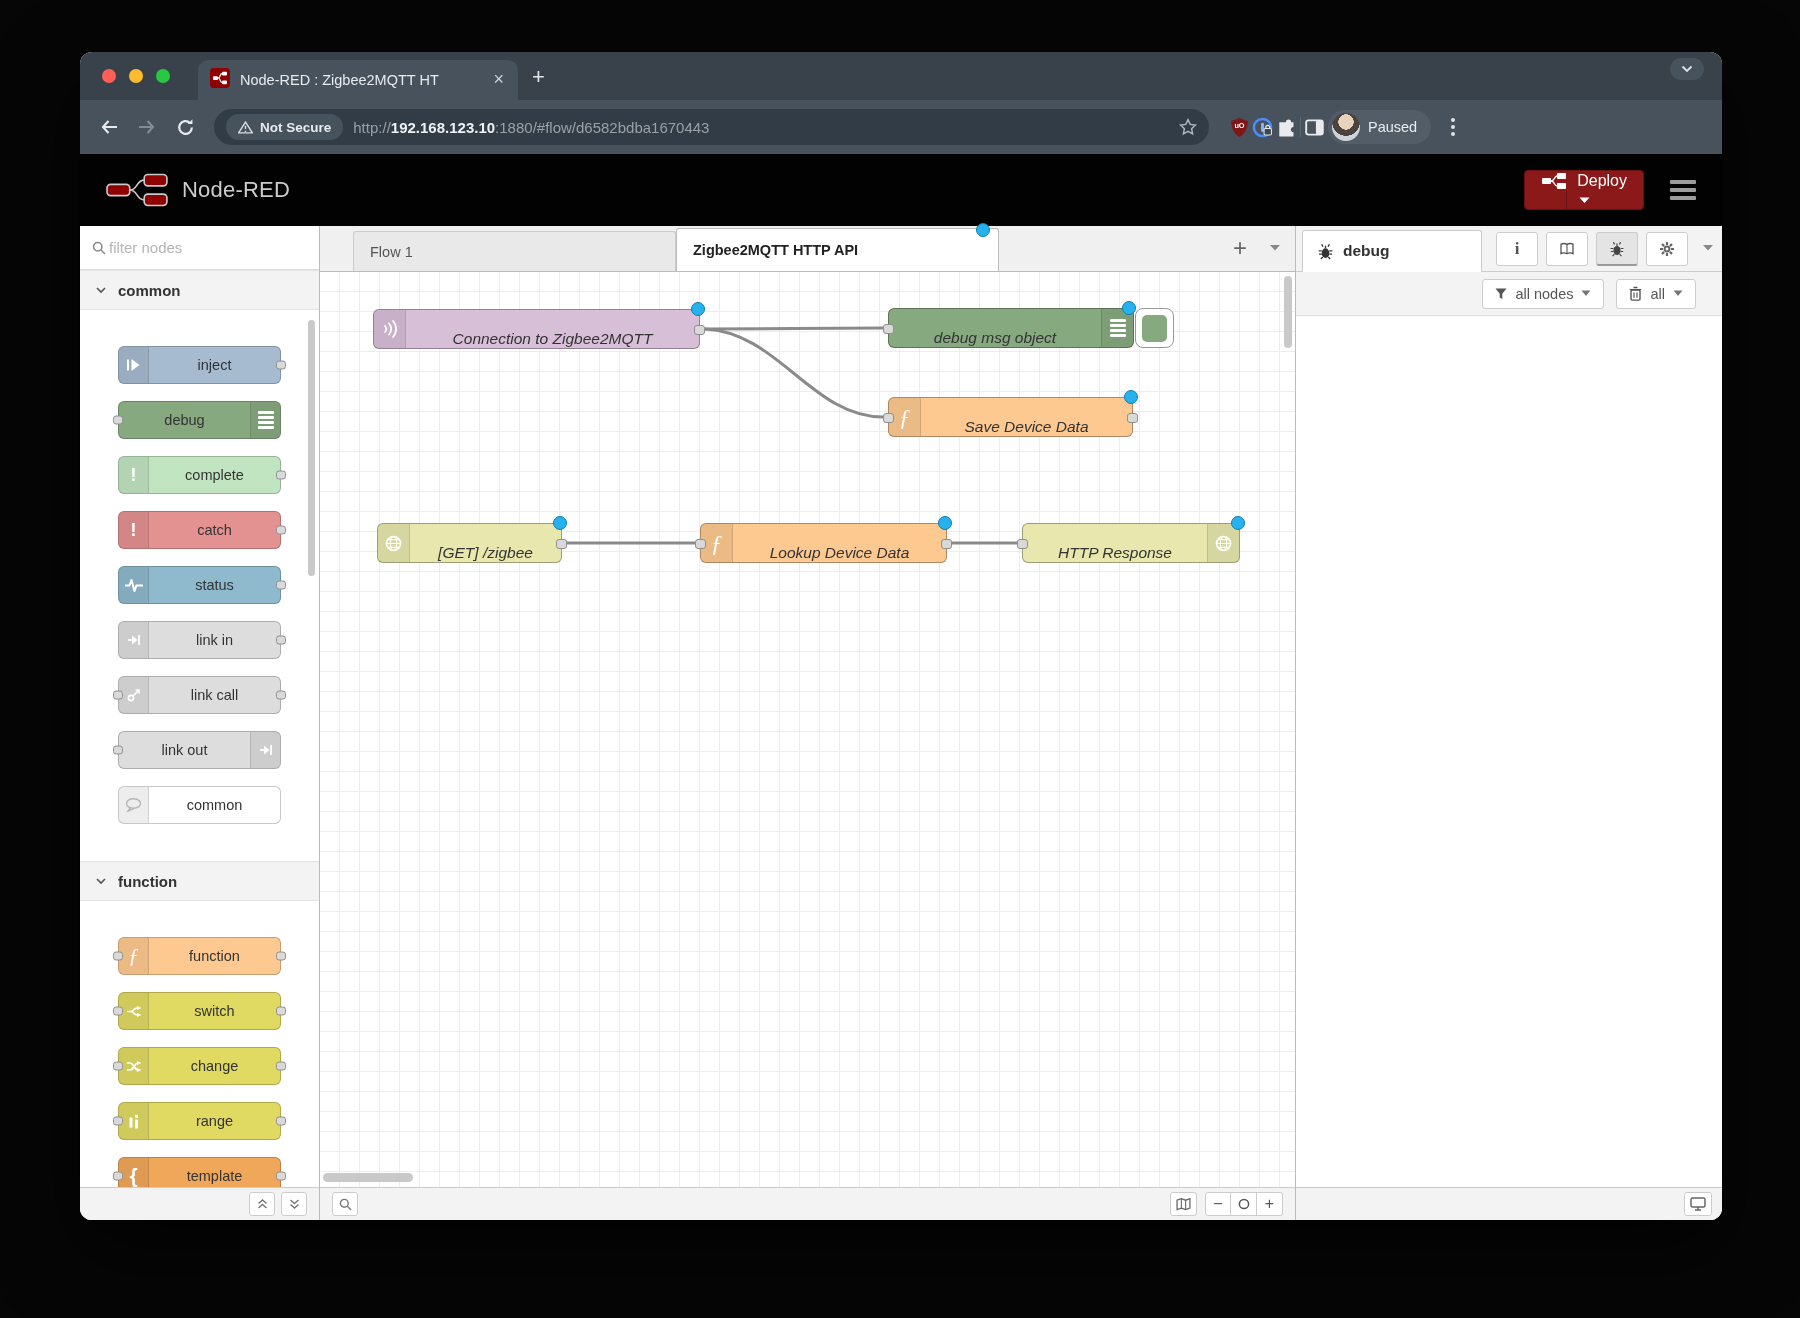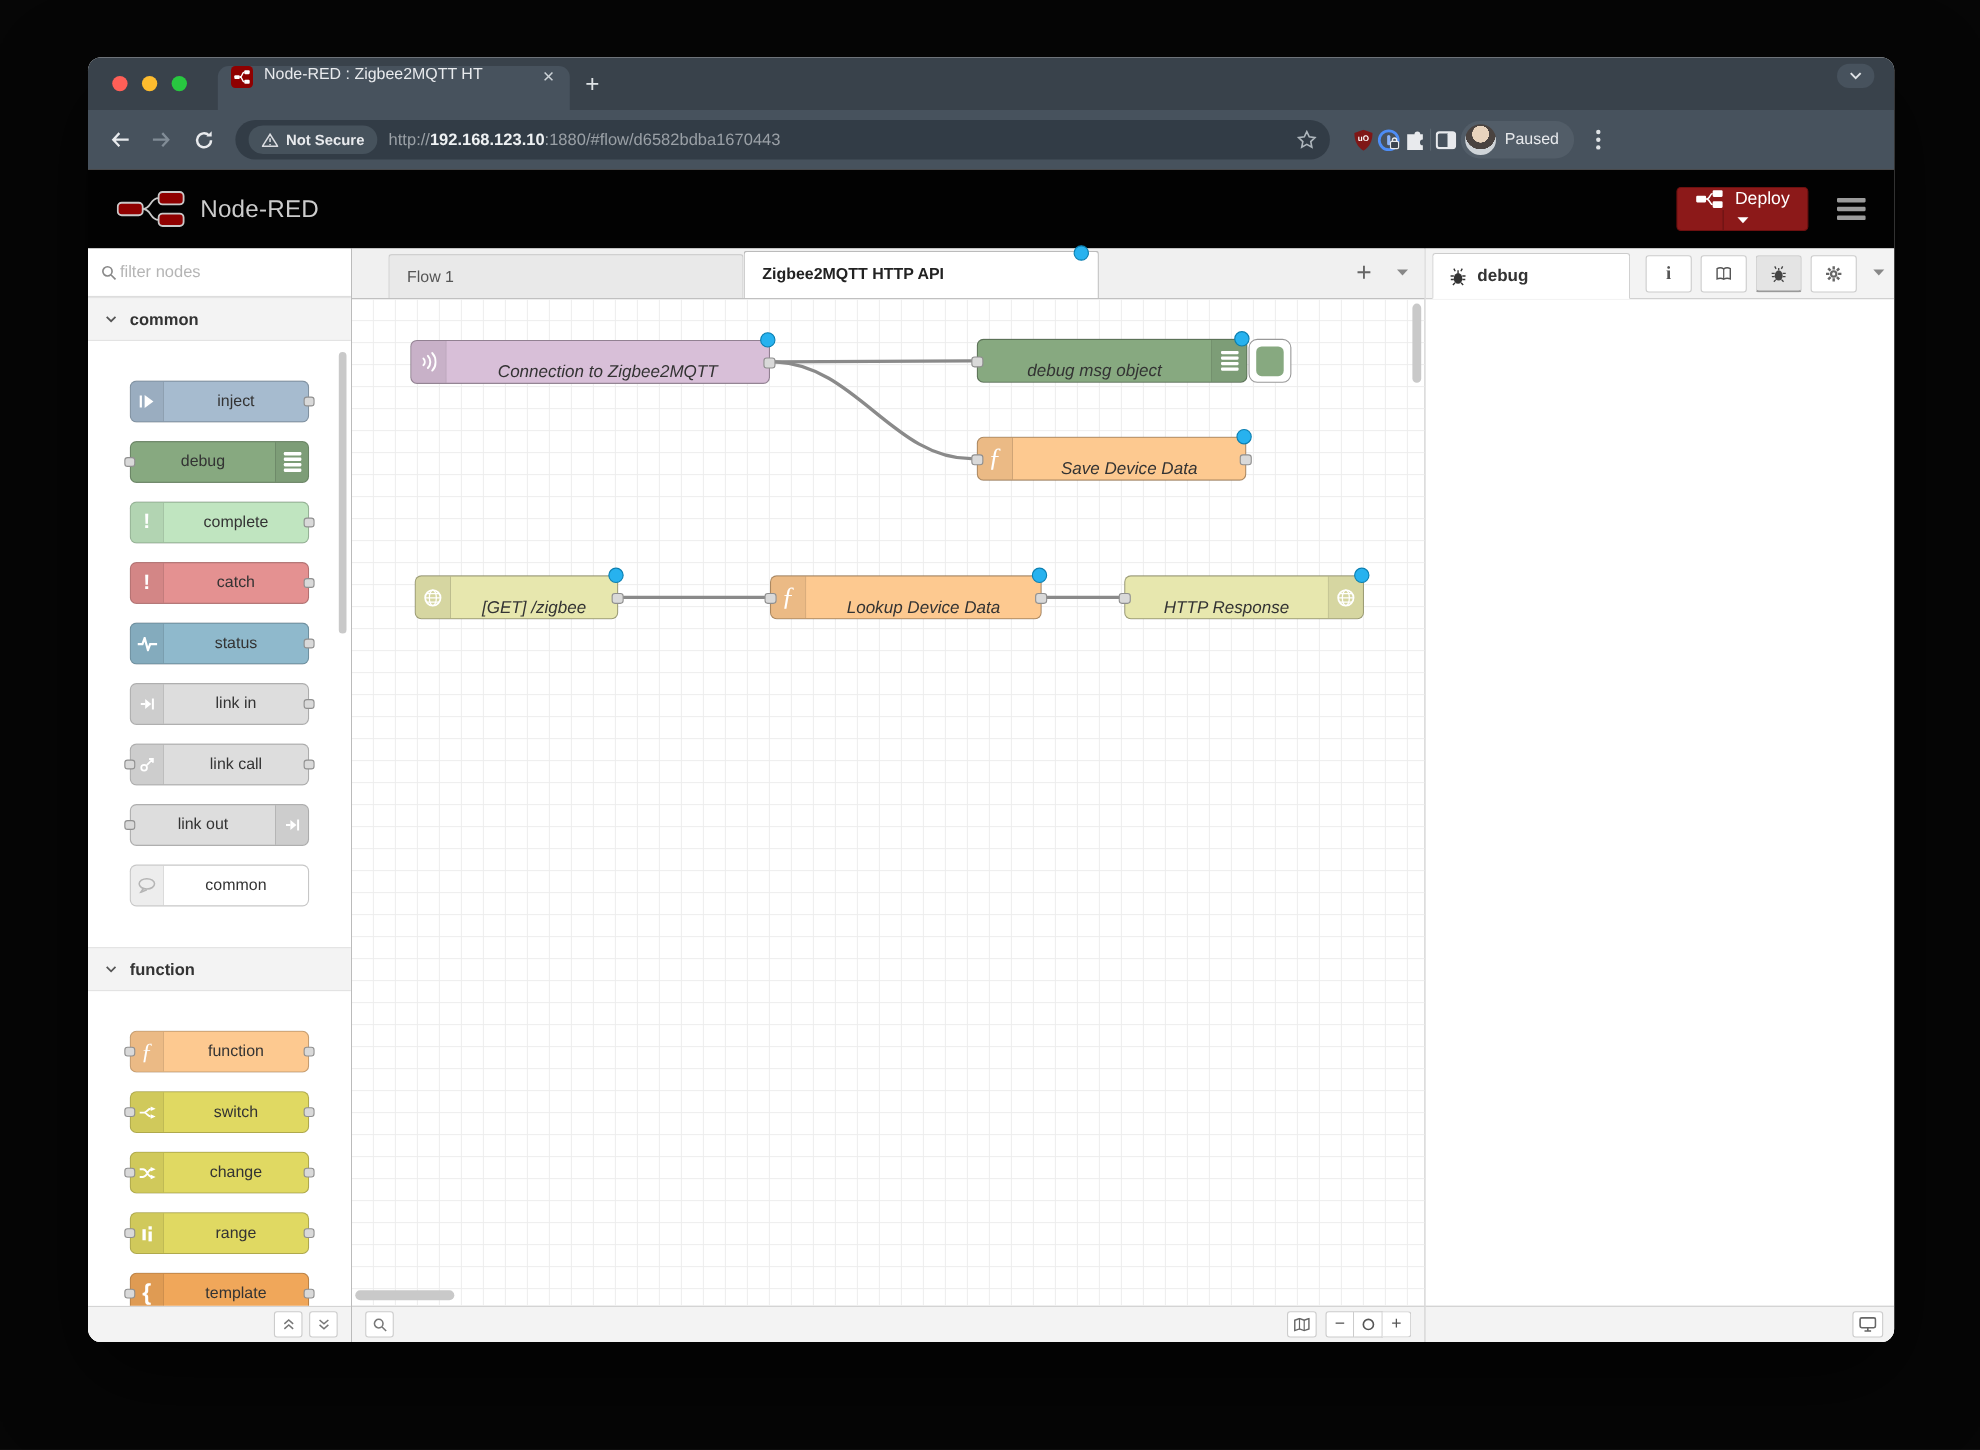--- a/index.html
+++ b/index.html
@@ -10,22 +10,22 @@
   
   .window { position:absolute; left:80px; top:52px; width:1642px; height:1168px;
             border-radius:12px; overflow:hidden; background:#fff;
             box-shadow:0 30px 80px rgba(0,0,0,.7); }
 
   .tabstrip { height:48px; background:#39424b; position:relative; }
   .lights { position:absolute; left:22px; top:17px; display:flex; gap:13px; }
   .light { width:14px; height:14px; border-radius:50%; }
   .light.red{background:#ff5f57}.light.yellow{background:#febc2e}.light.green{background:#28c840}
   .btab { position:absolute; left:118px; top:8px; width:320px; height:40px;
-          background:#47525d; border-radius:10px 10px 0 0; display:flex; align-items:flex-start;
-          padding:0 12px; gap:10px; }
+          background:#47525d; border-radius:10px 10px 0 0; display:flex; align-items:flex-end;
+          padding:12px 12px; gap:10px; }
   .btab-title { color:#e8eaed; font-size:14.5px; white-space:nowrap; overflow:hidden; flex:1;
                 -webkit-mask-image:linear-gradient(90deg,#000 85%,transparent); }
   .btab-close { color:#cdd3d8; font-size:18px; line-height:1; padding:0 2px; }
   .newtab { position:absolute; left:452px; top:14px; color:#dfe3e6; font-size:22px; line-height:1; }
   .tabsearch { position:absolute; right:18px; top:6px; width:34px; height:22px; border-radius:11px;
                background:#47525d; display:flex; align-items:center; justify-content:center; }
 
   .toolbar { height:54px; background:#47525d; display:flex; align-items:center; padding:0 14px; gap:8px; }
   .navbtn { width:30px; height:30px; display:flex; align-items:center; justify-content:center; }
   .omnibox { flex:0 0 995px; height:36px; margin-left:6px; background:#323c46; border-radius:18px;
@@ -631,20 +631,42 @@
                   <circle cx="8" cy="8" r="3.4" fill="#666"></circle>
                     <circle cx="8" cy="8" r="1.4" fill="#fff"></circle>
                   </svg>
                 </span>
             </div>
             <svg class="sb-caret" width="12" height="8" viewBox="0 0 12 8">
               <path d="M1 1l5 5.5L11 1z" fill="#888"></path>
               </svg>
           </div>
 
+          <div class="sb-toolbar">
+            <span class="pillbtn">
+              <svg width="12" height="12" viewBox="0 0 12 12">
+                <path d="M0.5 0.5h11L7.3 5.8v5.2l-2.6-1.4V5.8z" fill="#555"></path>
+                </svg>
+              <span>all nodes</span>
+              <svg class="chev" width="10" height="7" viewBox="0 0 10 7">
+                <path d="M0.5 0.5L5 6l4.5-5.5z" fill="#777"></path>
+                </svg>
+            </span>
+            <span class="pillbtn">
+              <svg width="13" height="15" viewBox="0 0 12 14">
+                <rect x="1.8" y="3.8" width="8.4" height="9.4" rx="1" fill="none" stroke="#555" stroke-width="1.3"></rect>
+                <path d="M0.6 3.4h10.8M4.2 1.4h3.6" stroke="#555" stroke-width="1.3"></path>
+                <path d="M4.6 6v5M7.4 6v5" stroke="#555" stroke-width="1.1"></path>
+                </svg>
+              <span>all</span>
+              <svg class="chev" width="10" height="7" viewBox="0 0 10 7">
+                <path d="M0.5 0.5L5 6l4.5-5.5z" fill="#777"></path>
+                </svg>
+            </span>
+          </div>
 
           <div class="sb-body"></div>
 
           <div class="sb-foot">
             <span class="sqbtn">
               <svg width="16" height="14" viewBox="0 0 16 14">
                 <rect x="1" y="1" width="14" height="9" rx="1.5" fill="none" stroke="#666" stroke-width="1.5"></rect>
                 <path d="M5 13h6M8 10v3" stroke="#666" stroke-width="1.5"></path>
                 </svg>
               </span>

